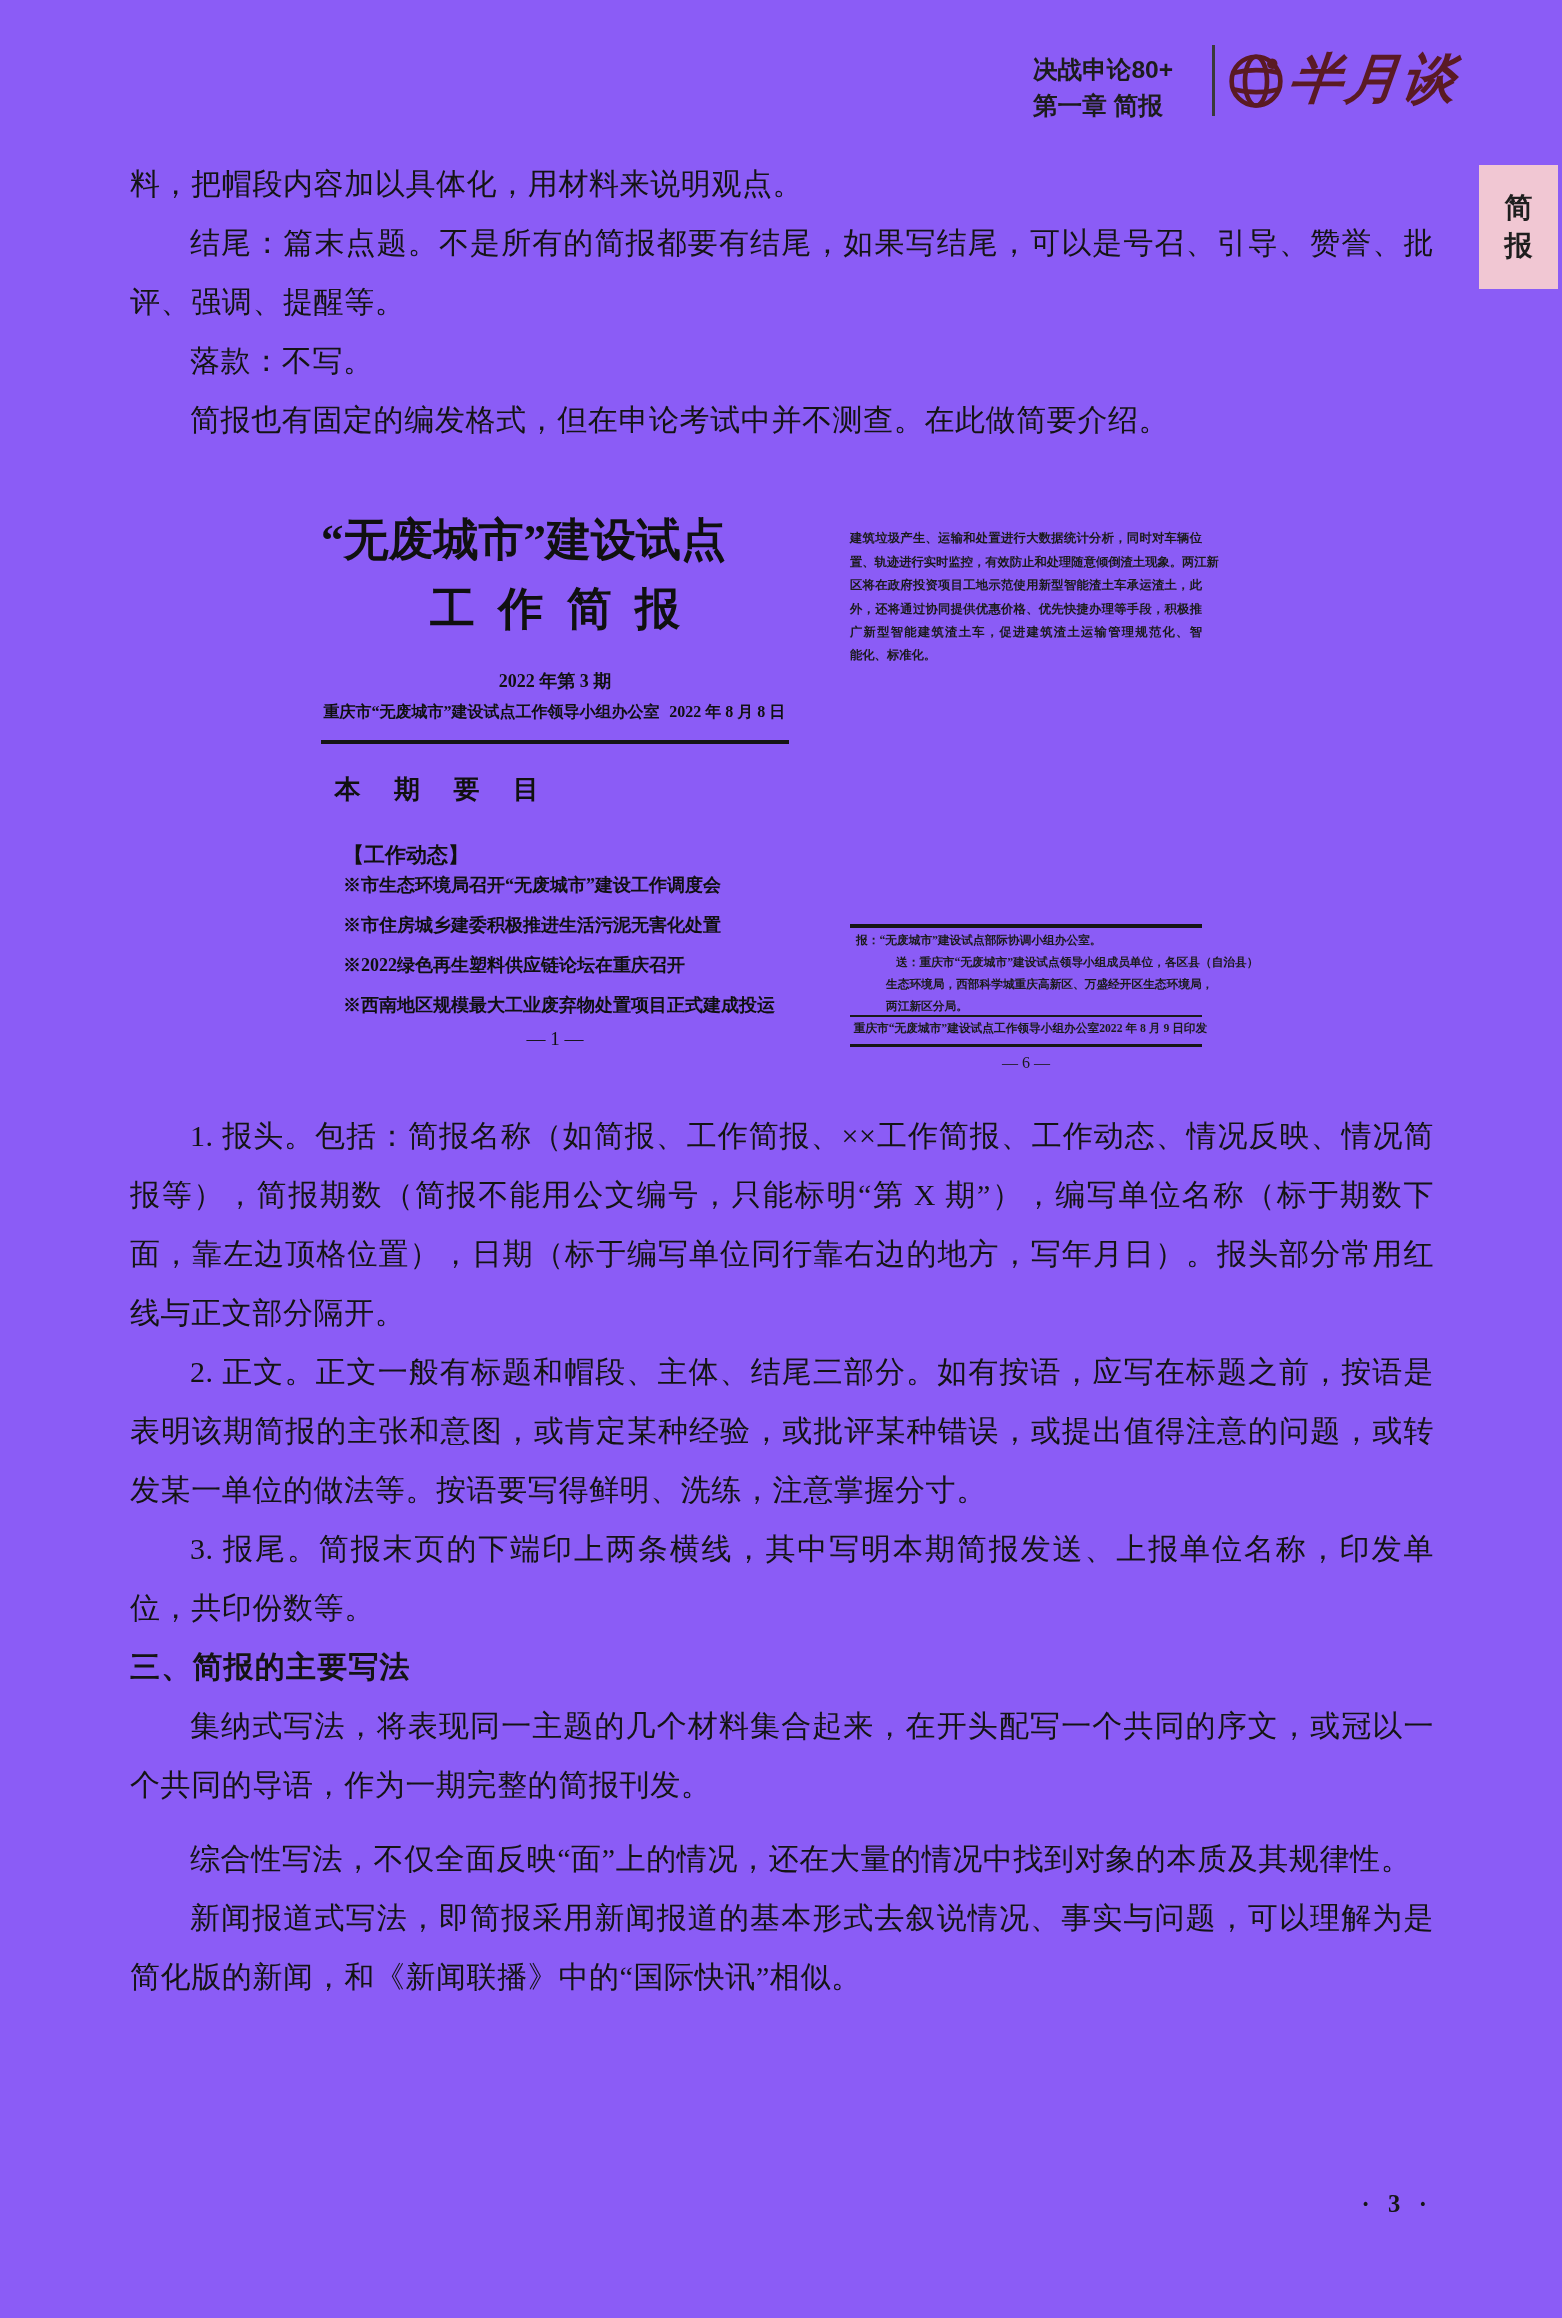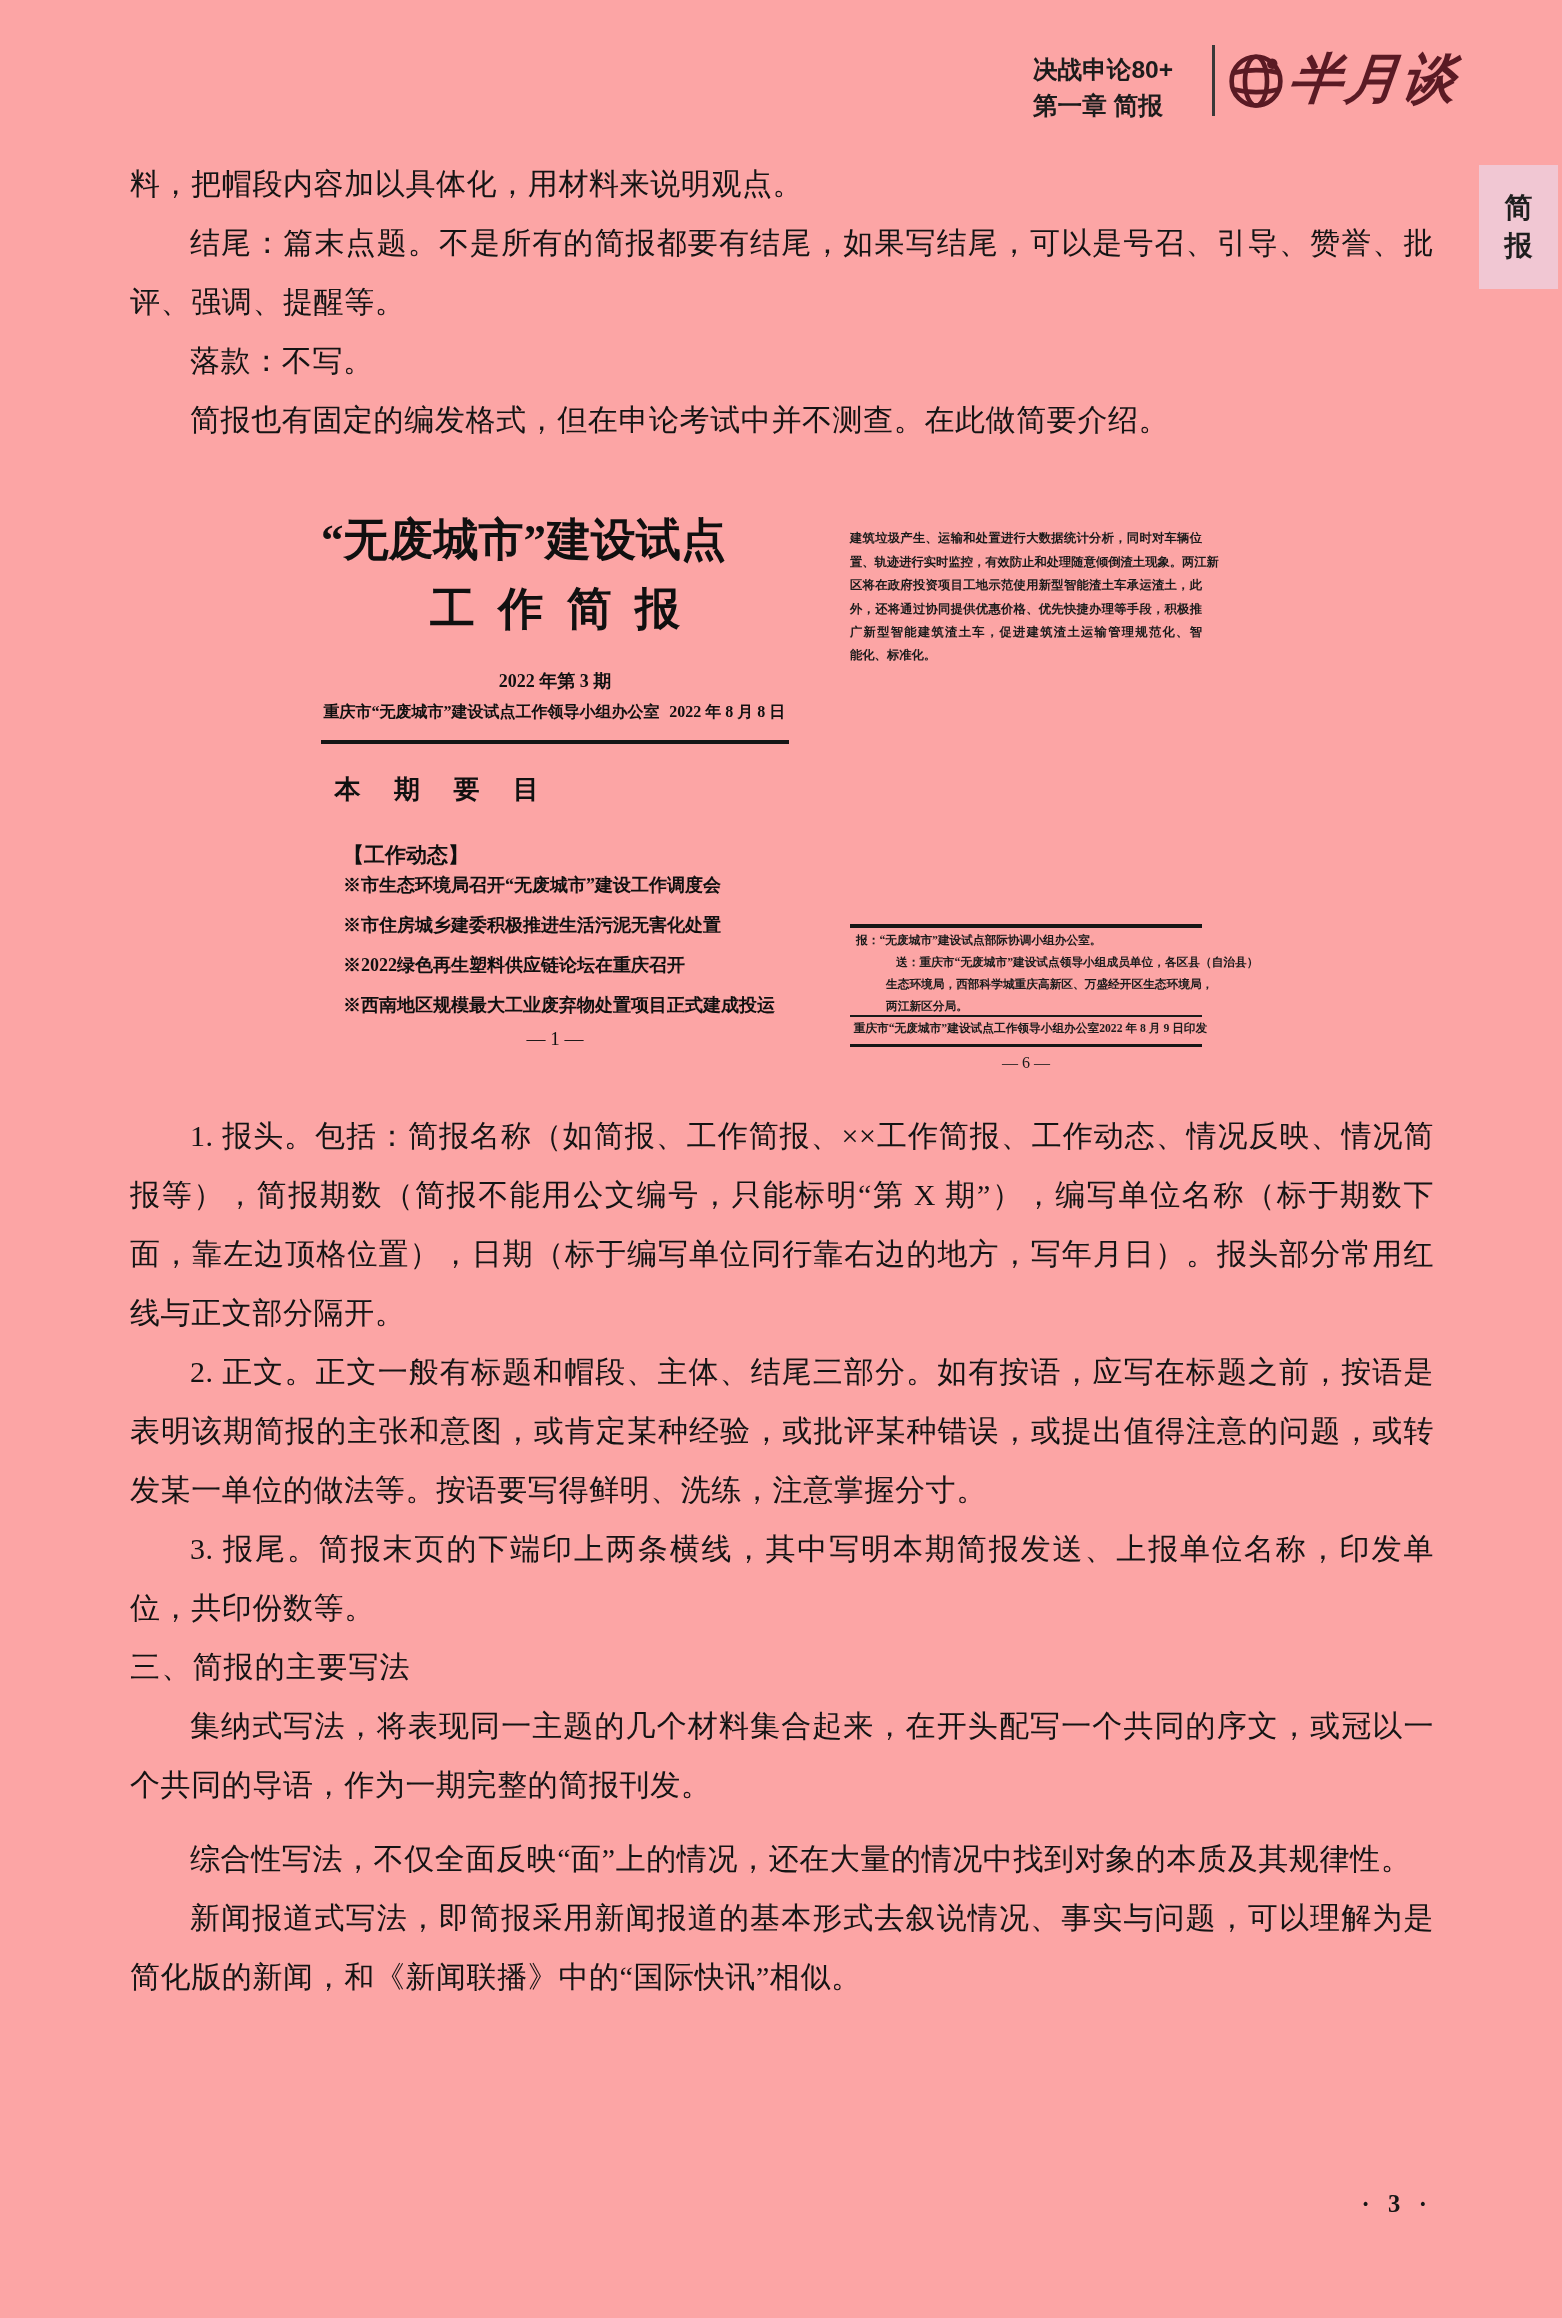--- a/index.html
+++ b/index.html
@@ -1,19 +1,19 @@
 <!DOCTYPE html>
 <html style="font-size:9.8px"><head>
 <meta charset="utf-8">
 <style>
   html,body{margin:0;padding:0;background:#e8e8e8;}
   .page{
     position:relative;
     width:1563px;height:2319px;
-    background:#fca5a5;
+    background:#8b5cf6;
     overflow:hidden;
     font-family:"Liberation Serif","DejaVu Serif",serif;
     color:#121212;
   }
 
   
   .hdr-text{
     position:absolute;left:1033px;top:52px;
     font-family:"Liberation Sans","DejaVu Sans",sans-serif;
     font-size:24.6px;line-height:36px;font-weight:600;color:#1c1c1c;
@@ -43,21 +43,21 @@
   .side-tab span{display:block;line-height:1;}
 
   
   .content{
     position:absolute;left:130px;top:154px;width:1304px;
     font-size:30px;line-height:59px;letter-spacing:0.6px;
     text-align:justify;color:#141414;
   }
   .content p{margin:0;}
   .content p.ind{text-indent:2em;}
-  .sec-head{font-weight:normal;letter-spacing:1.2px;}
+  .sec-head{font-weight:bold;letter-spacing:1.2px;}
   .mt{margin-top:14.8px !important;}
 
   
   .figure{
     position:relative;height:639px;margin-top:18.4px;
     letter-spacing:0;text-align:left;line-height:normal;
   }
   .lpage{position:absolute;left:191px;top:0;width:468px;height:615px;color:#101010;}
   .rpage{position:absolute;left:720px;top:0;width:352px;height:621px;color:#1b1b1b;}
   .lpage *,.rpage *{position:absolute;}

